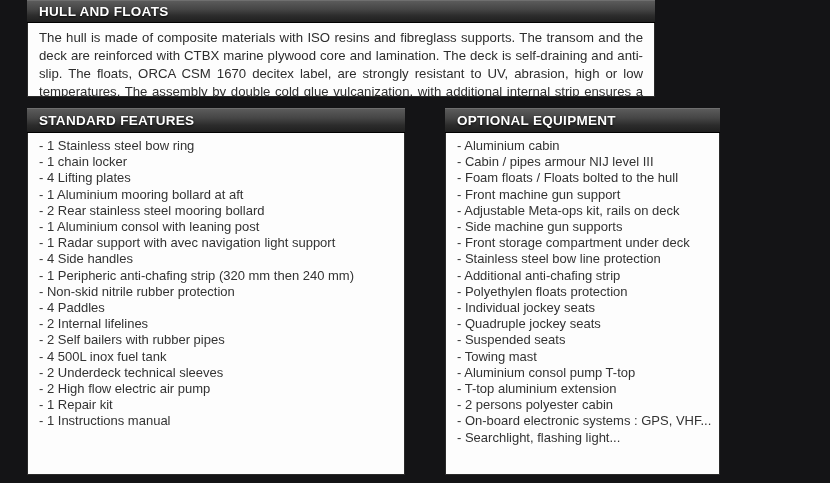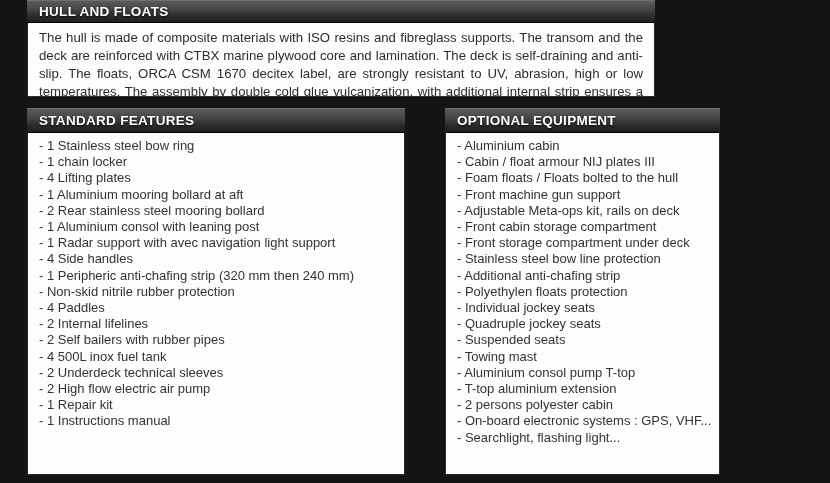--- a/index.html
+++ b/index.html
@@ -114,25 +114,25 @@
             <li>- 1 Instructions manual</li>
           </ul>
       </div>
     </div>
 
     <div class="panel panel-right">
       <div class="section-header panel-header">OPTIONAL EQUIPMENT</div>
       <div class="panel-body">
         <ul class="feature-list">
             <li>- Aluminium cabin</li>
-            <li>- Cabin / float armour NIJ plates III</li>
+            <li>- Cabin / pipes armour NIJ level III</li>
             <li>- Foam floats / Floats bolted to the hull</li>
             <li>- Front machine gun support</li>
             <li>- Adjustable Meta-ops kit, rails on deck</li>
-            <li>- Front cabin storage compartment</li>
+            <li>- Side machine gun supports</li>
             <li>- Front storage compartment under deck</li>
             <li>- Stainless steel bow line protection</li>
             <li>- Additional anti-chafing strip</li>
             <li>- Polyethylen floats protection</li>
             <li>- Individual jockey seats</li>
             <li>- Quadruple jockey seats</li>
             <li>- Suspended seats</li>
             <li>- Towing mast</li>
             <li>- Aluminium consol pump T-top</li>
             <li>- T-top aluminium extension</li>

